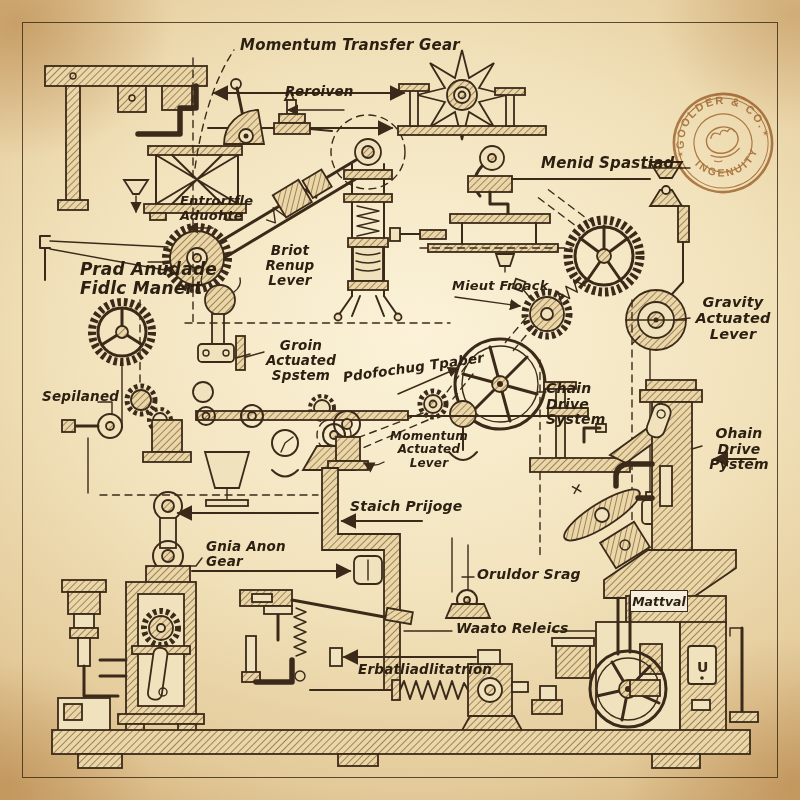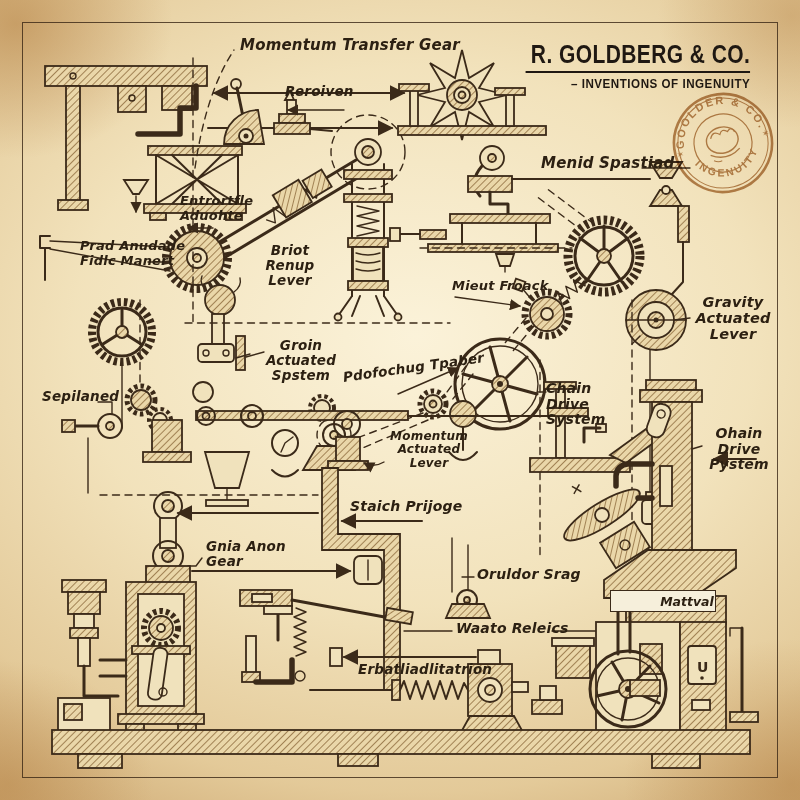--- a/index.html
+++ b/index.html
@@ -23,23 +23,23 @@
   .lbl{position:absolute;font-style:italic;font-weight:600;color:#2c2012;
        font-size:13.5px;line-height:1.12;letter-spacing:.2px;white-space:pre-line;}
   .titleblock{position:absolute;right:50px;top:40px;text-align:right;color:#1f1812;}
   .title{font-family:"Liberation Sans", sans-serif;font-weight:700;font-size:25px;
          letter-spacing:.5px;transform:scaleX(.84);transform-origin:right top;white-space:nowrap;}
   .subtitle{font-family:"Liberation Sans", sans-serif;font-weight:700;font-size:13.5px;
          letter-spacing:.6px;border-top:2.2px solid #1f1812;padding-top:3px;margin-top:2px;
          transform:scaleX(.86);transform-origin:right top;white-space:nowrap;}
   .stamp{position:absolute;left:670px;top:90px;width:106px;height:106px;
          transform:rotate(-14deg);opacity:.82;mix-blend-mode:multiply;}
-  .plate{position:absolute;left:610px;top:590px;width:56px;height:20px;background:#f6efdb;
+  .plate{position:absolute;left:630px;top:590px;width:56px;height:20px;background:#f6efdb;
          border:1.6px solid #3b2a19;font-size:12.5px;font-style:italic;font-weight:600;
-         color:#2c2012;display:flex;align-items:center;justify-content:center;padding-left:48px;}
+         color:#2c2012;display:flex;align-items:center;justify-content:center;}
 </style>
 </head>
 <body>
 
 <div class="stage">
 
   <svg class="machine" width="800" height="800" viewBox="0 0 800 800">
     <defs>
       <marker id="ah" viewBox="0 0 10 10" refX="9" refY="5" markerWidth="8" markerHeight="8" orient="auto-start-reverse">
           <path d="M0,0L10,5L0,10z" fill="#3b2a19"></path>
@@ -466,24 +466,20 @@
       <line class="s s1" x1="455" y1="297" x2="520" y2="306" marker-end="url(#ah)"></line>
       <line class="s s1" x1="398" y1="394" x2="458" y2="368" marker-end="url(#ah)"></line>
       <path class="s s1" d="M384,462 q-10,6 -20,1" marker-end="url(#ah)"></path>
       <path class="s s1" d="M250,354 l-14,4"></path>
       <path class="s s1" d="M546,392 h-8"></path>
       <path class="s s1" d="M702,446 l-10,3"></path>
       <line class="s" x1="756" y1="459" x2="714" y2="459" marker-end="url(#ah)"></line>
     </g>
   </svg>
 
-  <div class="titleblock">
-    <div class="title">R. GOLDBERG &amp; CO.</div>
-    <div class="subtitle">– INVENTIONS OF INGENUITY</div>
-  </div>
 
   <svg class="stamp" viewBox="0 0 106 106">
     <g stroke="#a9713a" fill="none">
       <circle cx="53" cy="53" r="49" stroke-width="2.6"></circle>
       <circle cx="53" cy="53" r="45" stroke-width="1"></circle>
       <circle cx="53" cy="53" r="29" stroke-width="1.2"></circle>
       <ellipse cx="53" cy="50" rx="16" ry="13" stroke-width="1.4"></ellipse>
       <path d="M42,46 q4,-8 10,-2 q3,-6 8,-1 q5,-5 7,2" stroke-width="1.2"></path>
       <path d="M38,62 q15,10 30,0" stroke-width="1.4"></path>
       <path d="M40,68 q4,3 8,2" stroke-width="1"></path>
@@ -500,21 +496,21 @@
     </text>
     <text x="5" y="57" font-size="9" fill="#a9713a">✶</text>
     <text x="93" y="57" font-size="9" fill="#a9713a">✶</text>
   </svg>
 
   <div class="lbl" style="left:240px;top:37px;font-size:15px;white-space:nowrap">Momentum Transfer Gear</div>
   <div class="lbl" style="left:285px;top:84px">Reroiven</div>
   <div class="lbl" style="left:541px;top:155px;font-size:15px">Menid Spastiad</div>
   <div class="lbl" style="left:180px;top:194px;width:74px;text-align:left;font-size:13px">Entrortfle
 Aduohte</div>
-  <div class="lbl" style="left:80px;top:239px;font-size:13px">Prad Anudade
+  <div class="lbl" style="left:80px;top:260px;font-size:17px">Prad Anudade
 Fidlc Manert</div>
   <div class="lbl" style="left:248px;top:243px;width:84px;text-align:center">Briot Renup
 Lever</div>
   <div class="lbl" style="left:452px;top:279px;font-size:13px">Mieut Froack</div>
   <div class="lbl" style="left:690px;top:294px;width:86px;text-align:center;font-size:14.5px">Gravity
 Actuated
 Lever</div>
   <div class="lbl" style="left:546px;top:381px;width:86px;text-align:left;font-size:14px">Chain Drive
 System</div>
   <div class="lbl" style="left:250px;top:338px;width:102px;text-align:center">Groin Actuated

